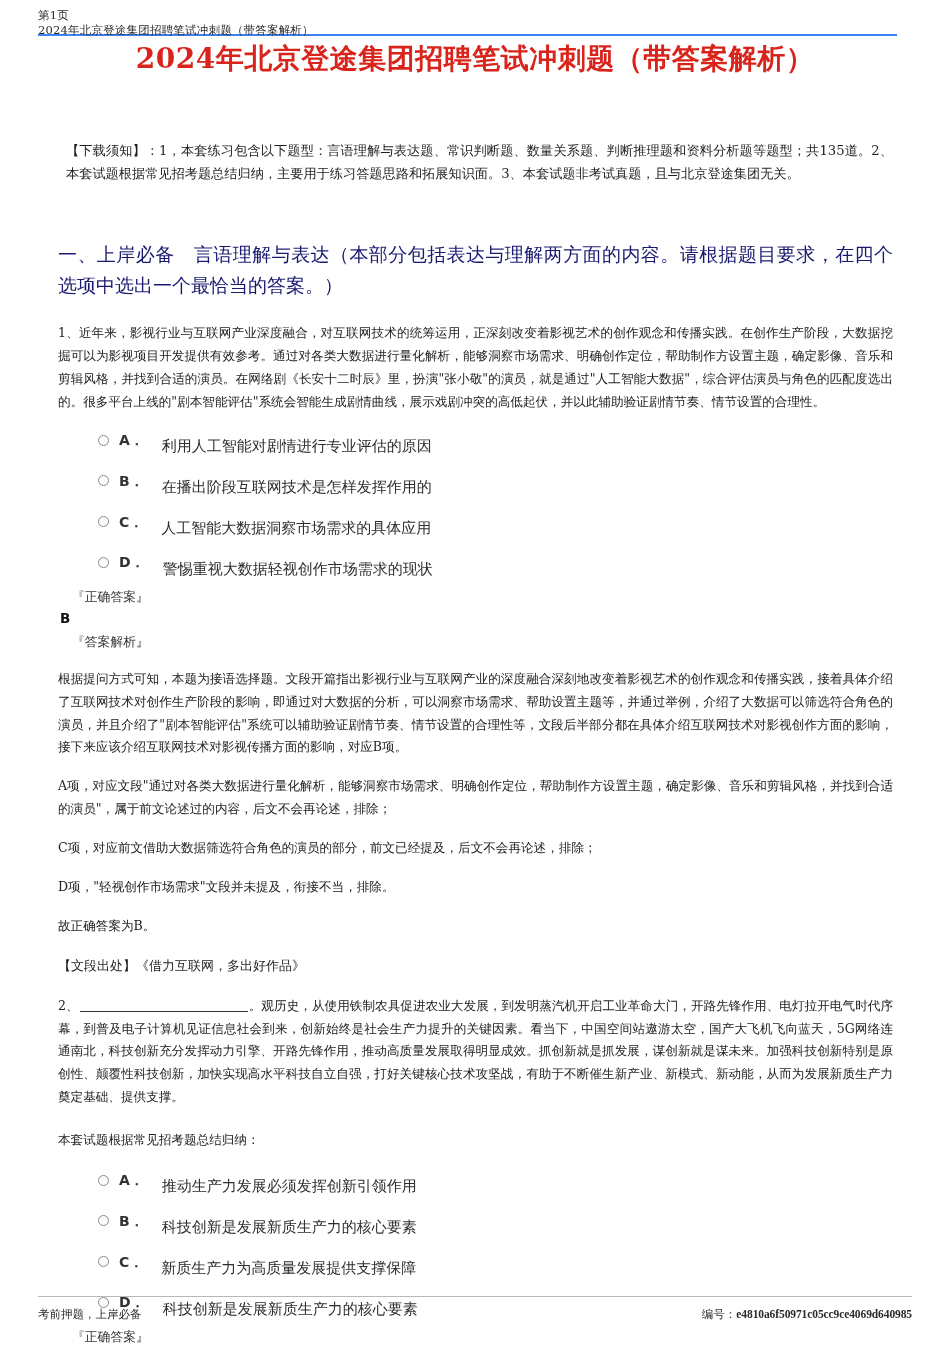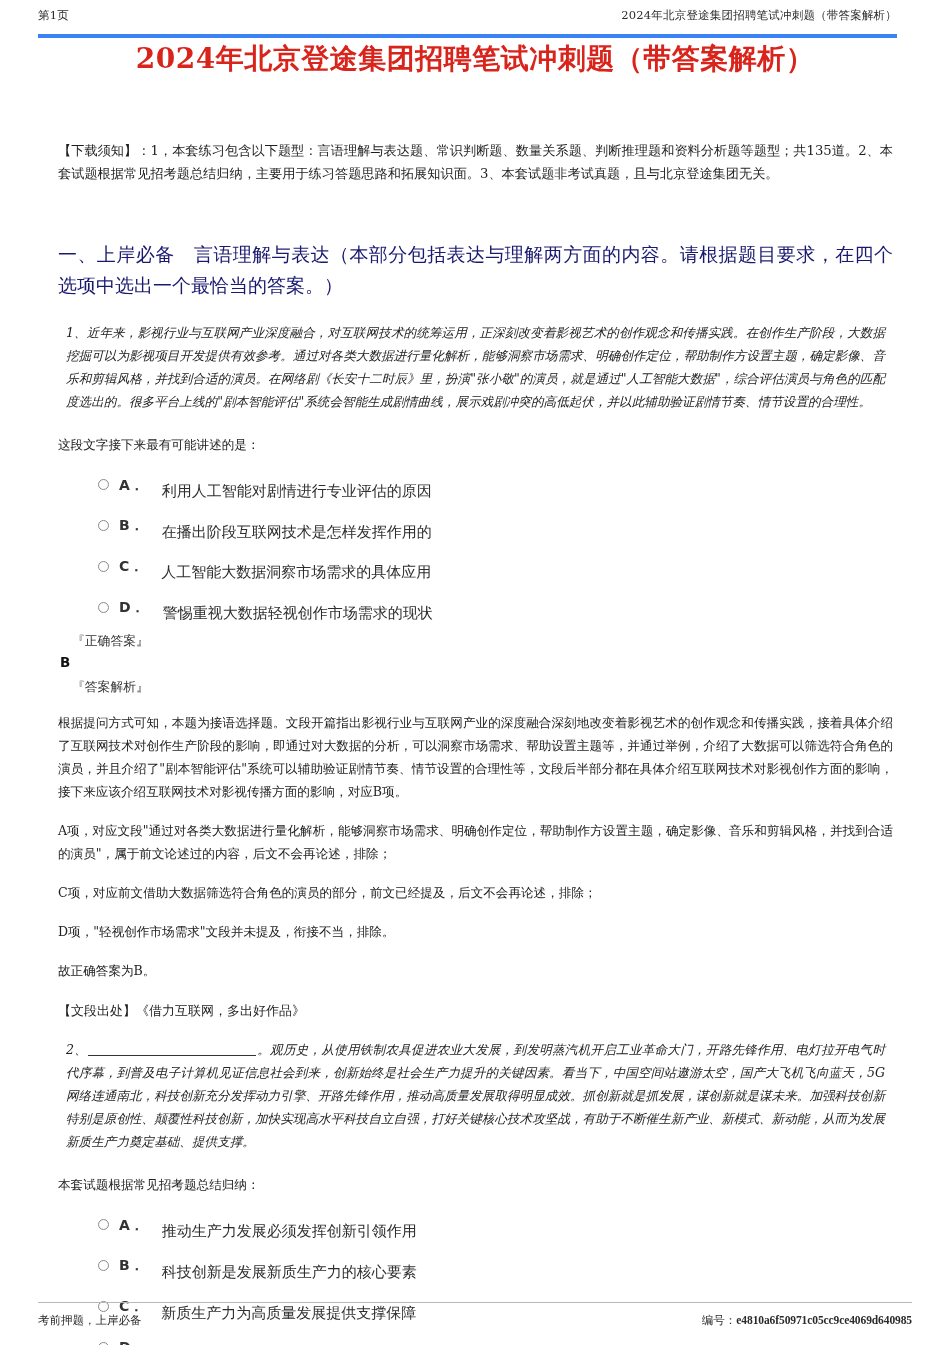--- a/index.html
+++ b/index.html
@@ -23,27 +23,28 @@
     box-sizing: border-box;
   }
 
   
   .running-header {
     position: absolute;
     top: 8px;
     left: 38px;
     right: 53px;
     height: 26px;
-    border-bottom: 4px solid #3b82f6;
+    border-bottom: 2px solid #3b82f6;
     display: flex;
     align-items: flex-start;
     justify-content: space-between;
     font-size: 11.5px;
     color: #2b2b2b;
     letter-spacing: 0.2px;
+    flex-direction: column;
   }
   .running-header .hdr-left { font-size: 11.5px; }
   .running-header .hdr-right { font-size: 11.5px; }
 
   
   .doc-title {
     position: absolute;
     top: 40px;
     left: 0;
     width: 950px;
@@ -62,40 +63,39 @@
     top: 140px;
     left: 58px;
     width: 835px;
   }
 
   .notice {
     font-size: 13.2px;
     line-height: 1.72;
     text-align: justify;
     color: #1f1f1f;
-    margin: 0 0 0 0;
+    margin: 0 0 0 8px;
   }
 
   .section-heading {
     color: #191970;
     font-size: 19px;
     line-height: 1.6;
     margin-top: 54px;
     margin-bottom: 22px;
     text-align: justify;
     font-weight: 400;
   }
 
   .q-stem {
     font-size: 12.6px;
     line-height: 1.82;
     text-align: justify;
     color: #222222;
-    margin: 8px;
-    font-style: italic;
+    margin: 0;
   }
 
   .q-prompt {
     font-size: 12.6px;
     line-height: 1.8;
     color: #222222;
     margin-top: 20px;
     margin-bottom: 8px;
   }
 
@@ -172,21 +172,21 @@
     width: 168px;
     border-bottom: 1.3px solid #333333;
     height: 12px;
     vertical-align: -2px;
     margin: 0 1px;
   }
 
   
   .running-footer {
     position: absolute;
-    bottom: 12px;
+    bottom: 18px;
     left: 38px;
     right: 38px;
     height: 26px;
     border-top: 1px solid #b8b8b8;
     display: flex;
     align-items: center;
     justify-content: space-between;
     font-size: 11.5px;
     color: #2b2b2b;
     padding-top: 4px;
@@ -215,21 +215,20 @@
   <div class="doc-title">2024年北京登途集团招聘笔试冲刺题（带答案解析）</div>
 
   <div class="content">
 
     <p class="notice">【下载须知】：1，本套练习包含以下题型：言语理解与表达题、常识判断题、数量关系题、判断推理题和资料分析题等题型；共135道。2、本套试题根据常见招考题总结归纳，主要用于练习答题思路和拓展知识面。3、本套试题非考试真题，且与北京登途集团无关。</p>
 
     <div class="section-heading">一、上岸必备　言语理解与表达（本部分包括表达与理解两方面的内容。请根据题目要求，在四个选项中选出一个最恰当的答案。）</div>
 
     <p class="q-stem"><span>1、</span><span>近年来，影视行业与互联网产业深度融合，对互联网技术的统筹运用，正深刻改变着影视艺术的创作观念和传播实践。在创作生产阶段，大数据挖掘可以为影视项目开发提供有效参考。通过对各类大数据进行量化解析，能够洞察市场需求、明确创作定位，帮助制作方设置主题，确定影像、音乐和剪辑风格，并找到合适的演员。在网络剧《长安十二时辰》里，扮演"张小敬"的演员，就是通过"人工智能大数据"，综合评估演员与角色的匹配度选出的。很多平台上线的"剧本智能评估"系统会智能生成剧情曲线，展示戏剧冲突的高低起伏，并以此辅助验证剧情节奏、情节设置的合理性。</span></p>
 
-    <p class="q-prompt">这段文字接下来最有可能讲述的是：</p>
 
     <ul class="options">
       <li class="option-row">
         <span class="radio"></span>
         <span class="opt-letter">A．</span>
         <span class="opt-text">利用人工智能对剧情进行专业评估的原因</span>
       </li>
       <li class="option-row">
         <span class="radio"></span>
         <span class="opt-letter">B．</span>

